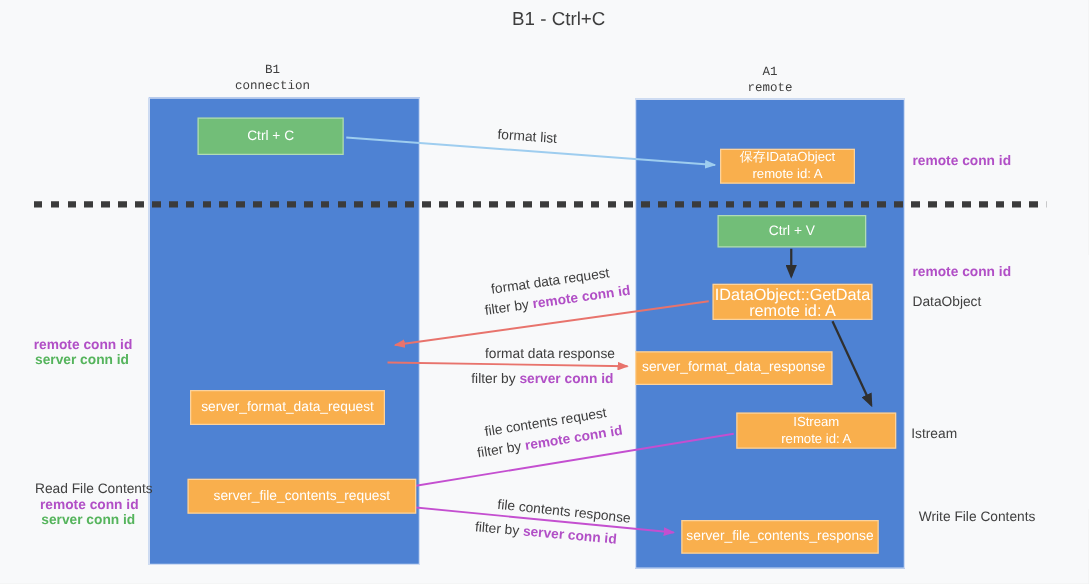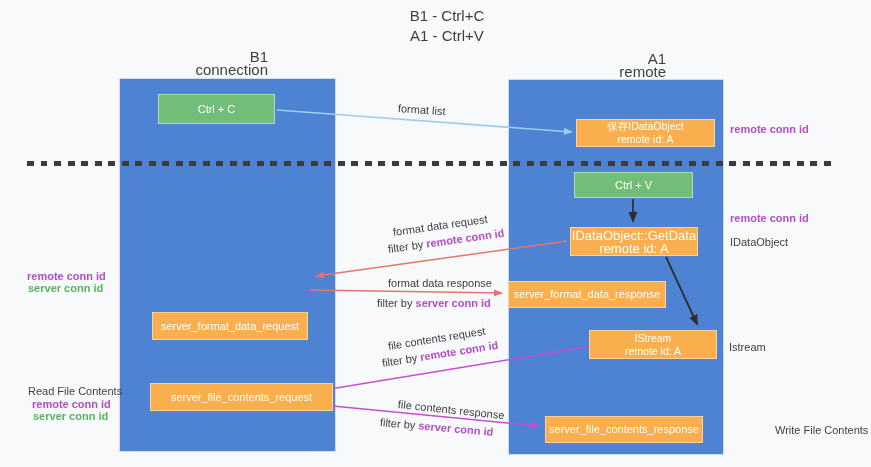--- a/index.html
+++ b/index.html
@@ -8,42 +8,42 @@
     --arrow-blue:#9ECDEF; --arrow-red:#E8736C; --arrow-magenta:#C44FD0; --arrow-black:#2F2F2F;
     --text-dark:#3D3D3D; --background:#F8F9FA;
   }
   *{margin:0;padding:0;box-sizing:border-box;}
   html,body{background:#eee;}
   body{font-family:"Liberation Sans", sans-serif;}
   #canvas{position:relative;width:871px;height:467px;background:var(--background);overflow:hidden;margin:0 auto;}
 
   .title{position:absolute;left:347px;top:6px;width:200px;text-align:center;
          font-size:15px;line-height:20px;color:var(--text-dark);}
-  .col-header{position:absolute;width:100px;text-align:right;font-size:15px;line-height:13px;color:#3F3F3F;}
+  .col-header{position:absolute;width:100px;text-align:center;font-size:10px;line-height:13px;color:#3F3F3F;font-family:Liberation Mono, monospace;}
   .col-header.left{left:168px;top:50px;}
   .col-header.right{left:566px;top:52px;}
 
   .column{position:absolute;background:var(--column-blue);border:1px solid #cfdcf3;}
   .column.left{left:119px;top:78px;width:217px;height:374px;}
   .column.right{left:508px;top:79px;width:216px;height:376px;}
 
   svg.arrows{position:absolute;left:0;top:0;width:871px;height:467px;pointer-events:none;z-index:3;}
   .stroke-blue{stroke:var(--arrow-blue);stroke-width:1.5;}
   .stroke-black{stroke:var(--arrow-black);stroke-width:1.8;}
   .stroke-red{stroke:var(--arrow-red);stroke-width:1.5;}
   .stroke-magenta{stroke:var(--arrow-magenta);stroke-width:1.5;}
   .fill-blue{fill:var(--arrow-blue);} .fill-black{fill:var(--arrow-black);}
   .fill-red{fill:var(--arrow-red);} .fill-magenta{fill:var(--arrow-magenta);}
 
   .box{position:absolute;z-index:4;display:flex;flex-direction:column;justify-content:center;align-items:center;
        color:#fff;font-size:11px;line-height:13px;text-align:center;border:1px solid rgba(255,255,255,0.45);}
   .box.green{background:var(--box-green);}
   .box.orange{background:var(--box-orange);}
   .b-ctrl-c{left:158px;top:94px;width:117px;height:30px;justify-content:center;}
-  .b-save{left:576px;top:119px;width:139px;height:28px;font-size:10.5px;text-align:center;}
+  .b-save{left:576px;top:119px;width:108px;height:28px;font-size:10.5px;text-align:center;}
   .b-ctrl-v{left:574px;top:172px;width:119px;height:26px;}
   .b-getdata{left:570px;top:227px;width:128px;height:29px;font-size:13px;}
   .b-freq{left:152px;top:267px;width:156px;height:28px;margin-top:45px;}
   .b-fresp{left:508px;top:281px;width:158px;height:27px;}
   .b-istream{left:589px;top:330px;width:128px;height:29px;font-size:10.5px;}
   .b-fcreq{left:150px;top:383px;width:183px;height:28px;}
   .b-fcresp{left:545px;top:416px;width:158px;height:27px;}
 
   .divider{position:absolute;left:27px;top:161px;width:810px;height:5px;z-index:5;
            background:repeating-linear-gradient(90deg,#3b3b3b 0 7px,transparent 7px 13.5px);}
@@ -64,21 +64,20 @@
   .r-fcresp{left:398px;top:398px;transform:rotate(6deg);}
   .r-fcresp-filter{left:380px;top:416px;transform:rotate(5deg);}
 </style>
 </head>
 <body>
 
 <div id="canvas">
 
   <div class="title">
     <div>B1 - Ctrl+C</div>
-    <div>A1 - Ctrl+V</div>
   </div>
 
   <div class="col-header left">
     <div>B1</div>
     <div>connection</div>
   </div>
   <div class="col-header right">
     <div>A1</div>
     <div>remote</div>
   </div>
@@ -160,23 +159,23 @@
     <span>filter by </span><span class="purple">remote conn id</span>
   </div>
 
   <div class="flow-label r-fcresp">file contents response</div>
   <div class="flow-label r-fcresp-filter">
     <span>filter by </span><span class="purple">server conn id</span>
   </div>
 
   <div class="side-label bold-purple" style="left:730px;top:123px;">remote conn id</div>
   <div class="side-label bold-purple" style="left:730px;top:212px;">remote conn id</div>
-  <div class="side-label" style="left:730px;top:236px;">IDataObject</div>
+  <div class="side-label" style="left:730px;top:236px;">DataObject</div>
   <div class="side-label" style="left:729px;top:341px;">Istream</div>
-  <div class="side-label" style="left:735px;top:424px;margin-left:40px;">Write File Contents</div>
+  <div class="side-label" style="left:735px;top:408px;">Write File Contents</div>
 
   <div class="side-label bold-purple" style="left:27px;top:270px;">remote conn id</div>
   <div class="side-label bold-green" style="left:28px;top:282px;">server conn id</div>
   <div class="side-label" style="left:28px;top:385px;">Read File Contents</div>
   <div class="side-label bold-purple" style="left:32px;top:398px;">remote conn id</div>
   <div class="side-label bold-green" style="left:33px;top:410px;">server conn id</div>
 
 </div>
 
 </body></html>

